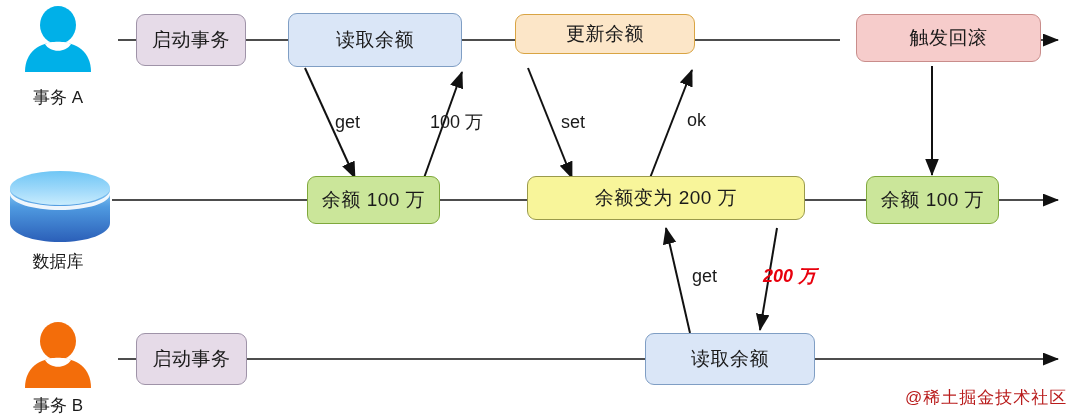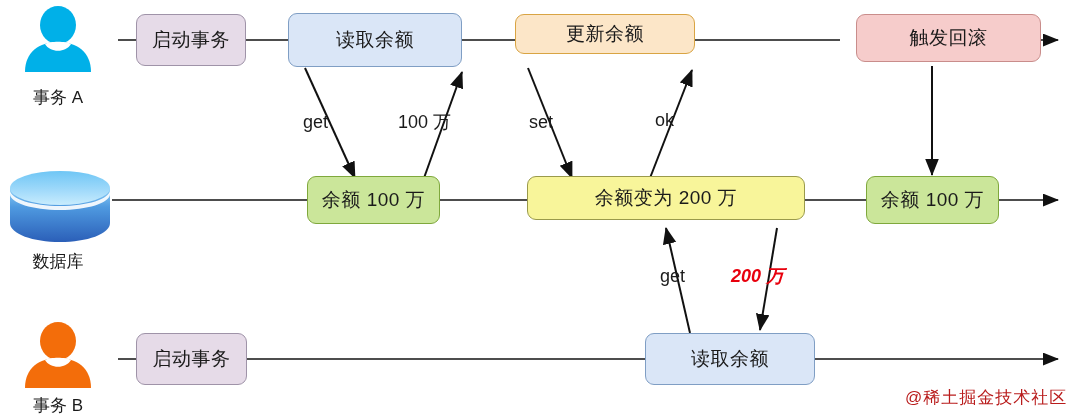--- a/index.html
+++ b/index.html
@@ -43,20 +43,21 @@
     font-size: 17px;
     color: #1a1a1a;
     text-align: center;
     white-space: nowrap;
   }
   .edge-label {
     position: absolute;
     font-size: 18px;
     color: #1a1a1a;
     white-space: nowrap;
+    margin-left: 32px;
   }
   .edge-label.highlight {
     color: #e8000d;
     font-weight: bold;
     font-style: italic;
   }
   .watermark {
     position: absolute;
     font-size: 17px;
     color: #b91c1c;

